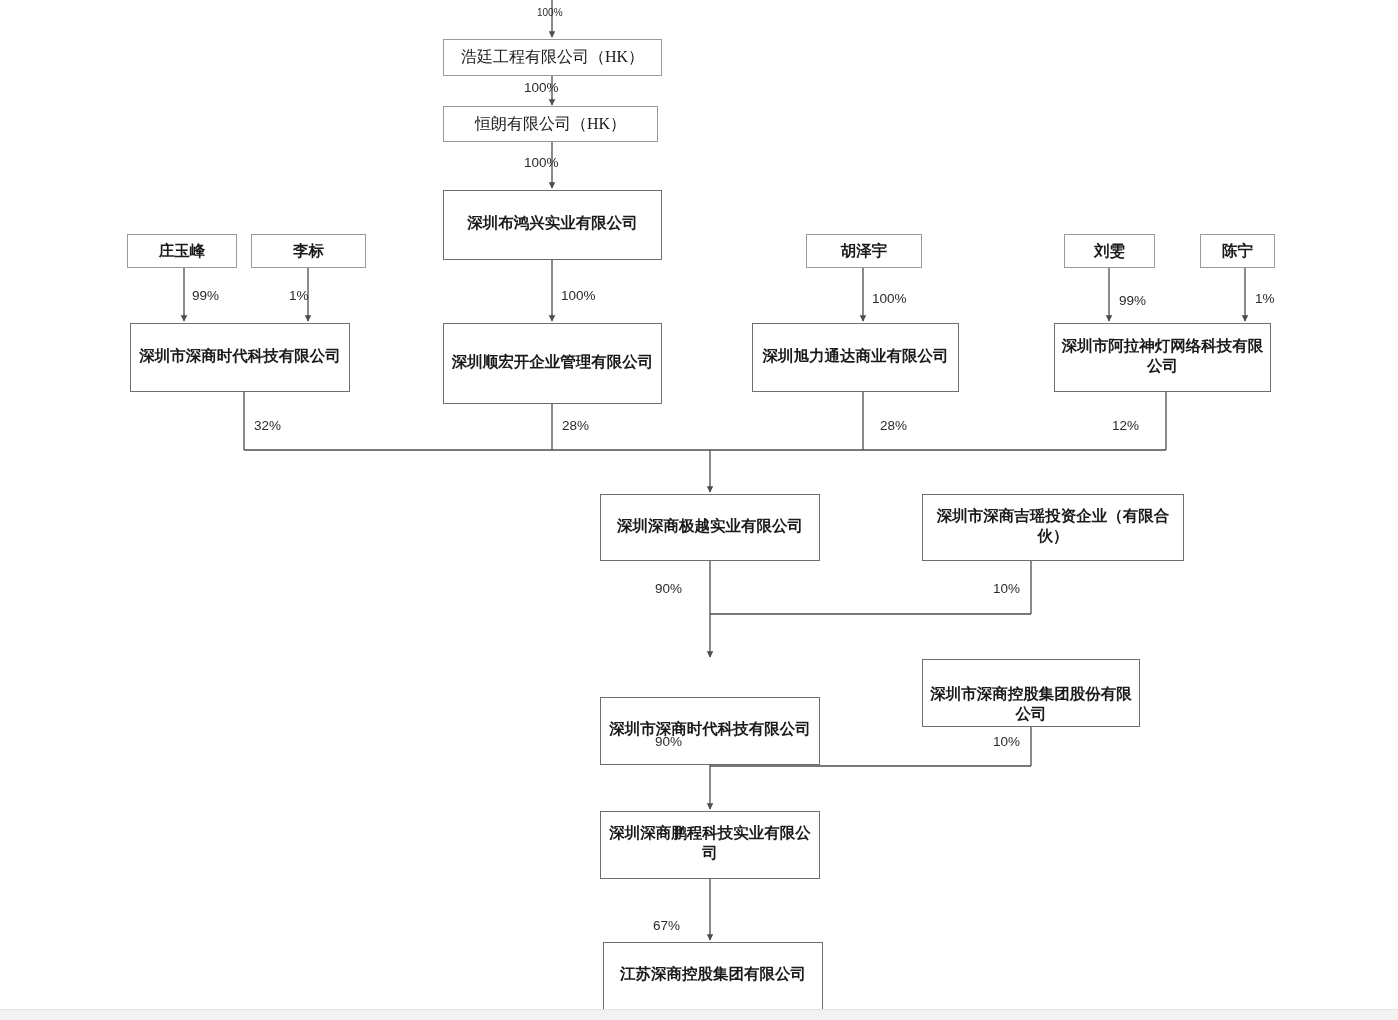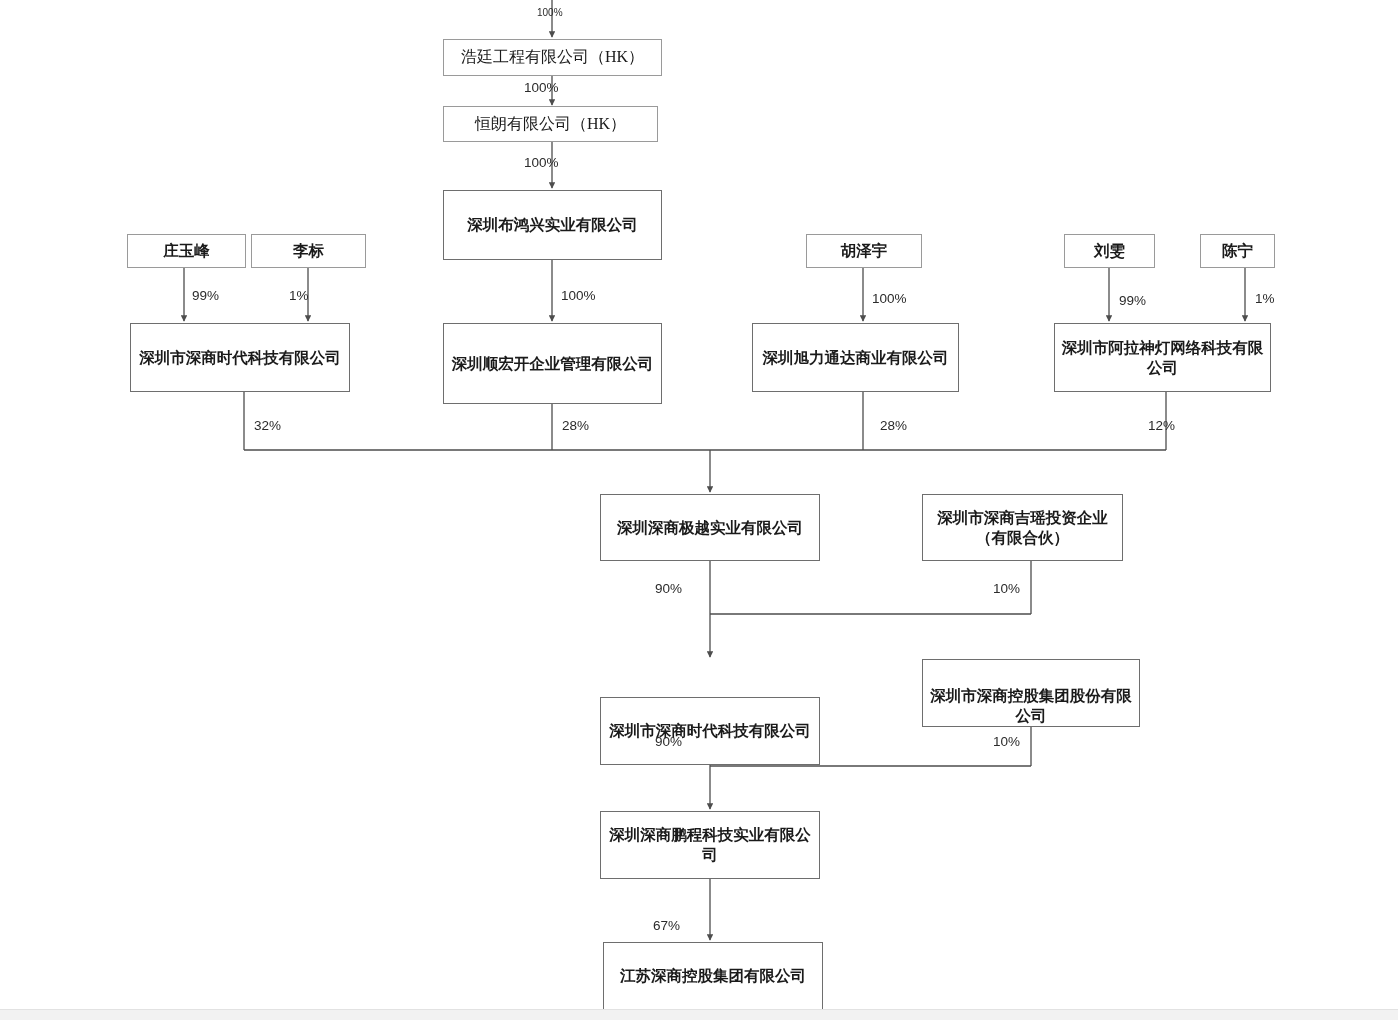--- a/index.html
+++ b/index.html
@@ -43,20 +43,21 @@
     line-height: 1.28;
     padding: 0 4px;
   }
   .person .node-label {
     font-size: 15.5px;
     font-weight: bold;
   }
   .company .node-label {
     font-size: 15.5px;
     font-weight: bold;
+    font-family: Liberation Mono, monospace;
   }
   .hk .node-label {
     font-size: 16px;
     font-weight: normal;
   }
   .edge-label {
     position: absolute;
     font-family: "Liberation Sans", "DejaVu Sans", sans-serif;
     font-size: 13.5px;
     color: #2b2b2b;
@@ -137,21 +138,21 @@
   <div class="node-box hk" style="left:443px; top:106px; width:215px; height:36px;">
     <span class="node-label">恒朗有限公司（HK）</span>
   </div>
   <div class="edge-label" style="left:524px; top:80px;">100%</div>
 
   <div class="node-box company strong" style="left:443px; top:190px; width:219px; height:70px;">
     <span class="node-label">深圳布鸿兴实业有限公司</span>
   </div>
   <div class="edge-label" style="left:524px; top:155px;">100%</div>
 
-  <div class="node-box person" style="left:127px; top:234px; width:119px; height:34px;">
+  <div class="node-box person" style="left:127px; top:234px; width:110px; height:34px;">
     <span class="node-label">庄玉峰</span>
   </div>
   <div class="node-box person" style="left:251px; top:234px; width:115px; height:34px;text-align:right;">
     <span class="node-label">李标</span>
   </div>
   <div class="node-box person" style="left:806px; top:234px; width:116px; height:34px;">
     <span class="node-label">胡泽宇</span>
   </div>
   <div class="node-box person" style="left:1064px; top:234px; width:91px; height:34px;">
     <span class="node-label">刘雯</span>
@@ -176,26 +177,26 @@
   <div class="node-box company strong" style="left:752px; top:323px; width:207px; height:69px;">
     <span class="node-label">深圳旭力通达商业有限公司</span>
   </div>
   <div class="node-box company strong" style="left:1054px; top:323px; width:217px; height:69px;">
     <span class="node-label">深圳市阿拉神灯网络科技有限公司</span>
   </div>
 
   <div class="edge-label" style="left:254px; top:418px;">32%</div>
   <div class="edge-label" style="left:562px; top:418px;">28%</div>
   <div class="edge-label" style="left:880px; top:418px;">28%</div>
-  <div class="edge-label" style="left:1148px; top:418px;">12%</div>
+  <div class="edge-label" style="left:1112px; top:418px;">12%</div>
 
   <div class="node-box company strong" style="left:600px; top:494px; width:220px; height:67px;">
     <span class="node-label">深圳深商极越实业有限公司</span>
   </div>
-  <div class="node-box company strong" style="left:922px; top:494px; width:201px; height:67px;">
+  <div class="node-box company strong" style="left:922px; top:494px; width:262px; height:67px;">
     <span class="node-label">深圳市深商吉瑶投资企业（有限合伙）</span>
   </div>
   <div class="edge-label" style="left:655px; top:581px;">90%</div>
   <div class="edge-label" style="left:993px; top:581px;">10%</div>
 
   <div class="node-box company strong" style="left:600px; top:659px; width:220px; height:68px;margin-top:38px;">
     <span class="node-label">深圳市深商时代科技有限公司</span>
   </div>
   <div class="node-box company strong" style="left:922px; top:659px; width:218px; height:68px;align-items:flex-end;">
     <span class="node-label">深圳市深商控股集团股份有限公司</span>

